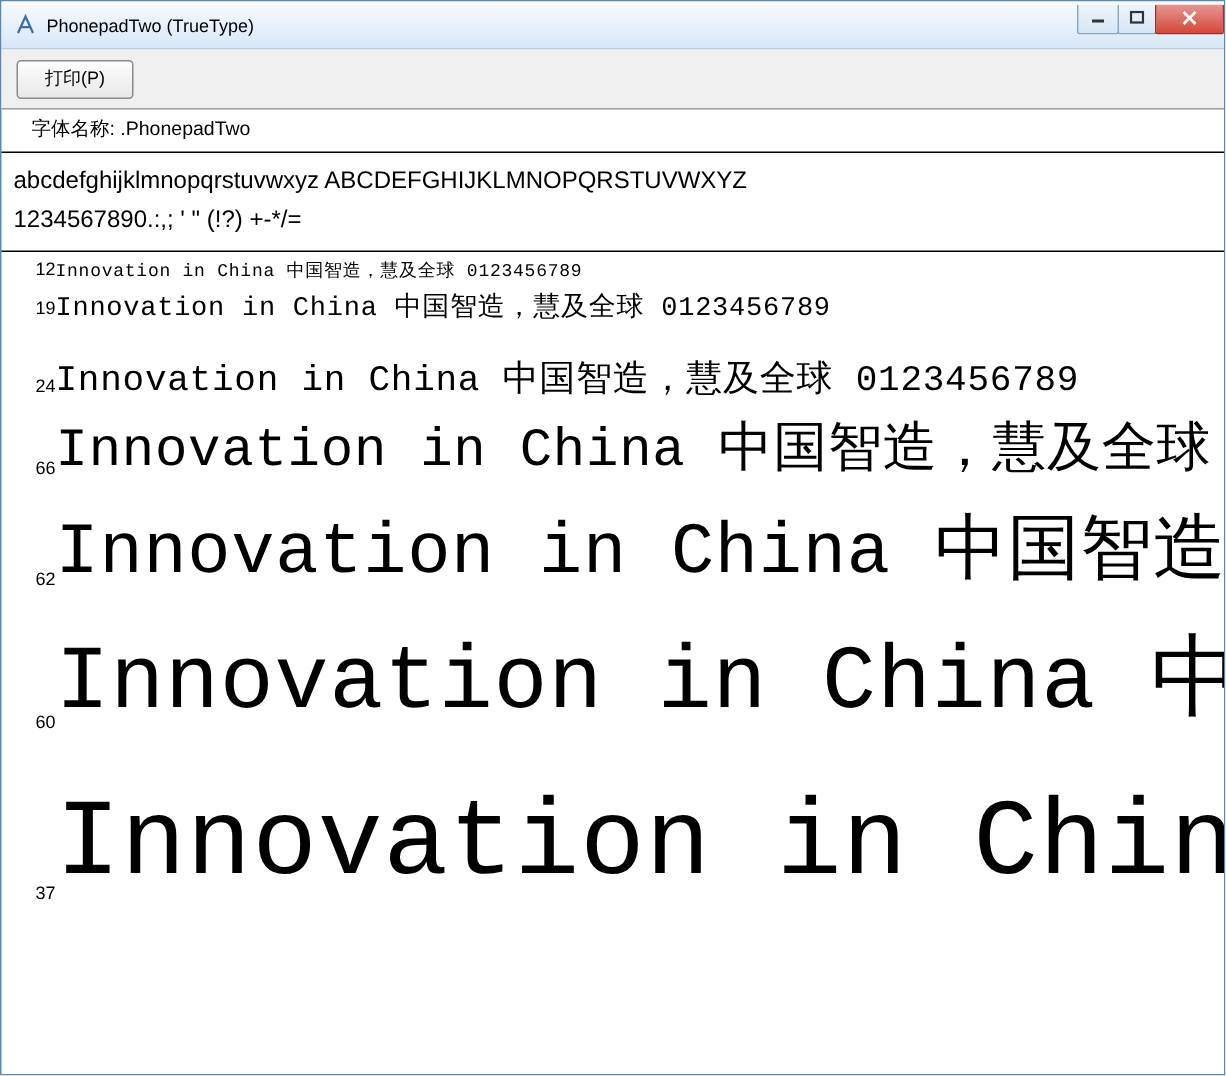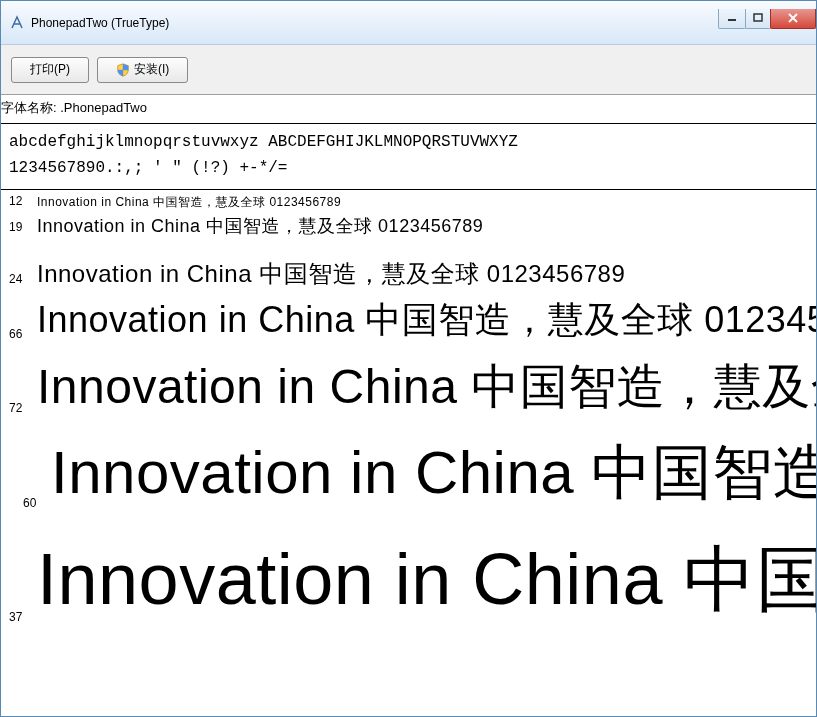--- a/index.html
+++ b/index.html
@@ -1,48 +1,48 @@
 <!DOCTYPE html>
 <html><head>
 <meta charset="utf-8">
 <style>
 * { margin: 0; padding: 0; box-sizing: border-box; }
 body { font-family: "Segoe UI", Tahoma, sans-serif; font-size: 12px; background: #fff; width: 817px; height: 717px; overflow: hidden; }
 .window { width: 817px; height: 717px; border: 1px solid #5a8ab3; background: #fff; display: flex; flex-direction: column; }
-.titlebar { height: 44px; background: linear-gradient(to bottom, #f8fbfe 0%, #e8f1fb 50%, #d8e8f8 100%); border-bottom: 1px solid #b8cde0; display: flex; align-items: center; padding: 0 0 0 8px; }
+.titlebar { height: 32px; background: linear-gradient(to bottom, #f8fbfe 0%, #e8f1fb 50%, #d8e8f8 100%); border-bottom: 1px solid #b8cde0; display: flex; align-items: center; padding: 0 0 0 8px; }
 .titlebar-icon { width: 16px; height: 16px; margin-right: 6px; }
 .titlebar-text { flex: 1; color: #000; font-size: 12px; }
 .winbtns { display: flex; height: 20px; margin-top: -8px; }
 .winbtn { width: 30px; height: 20px; border: 1px solid #8aa8c0; border-top: none; background: linear-gradient(to bottom, #eef5fc, #d6e6f5); display: flex; align-items: center; justify-content: center; margin-left: -1px; border-radius: 0 0 2px 2px; }
 .winbtn.min { width: 28px; }
 .winbtn.max { width: 26px; }
 .winbtn.close { width: 46px; background: linear-gradient(to bottom, #e79790, #d4483a); border-color: #a03028; }
 .winbtn.close svg path { stroke: #fff; }
-.toolbar { height: 50px; background: #f0f0f0; border-bottom: 1px solid #a0a0a0; display: flex; align-items: center; padding: 0 10px; gap: 8px; }
+.toolbar { height: 40px; background: #f0f0f0; border-bottom: 1px solid #a0a0a0; display: flex; align-items: center; padding: 0 10px; gap: 8px; }
 .btn { height: 26px; padding: 0 18px; background: linear-gradient(to bottom, #fdfdfd, #e8e8e8); border: 1px solid #8a8a8a; border-radius: 3px; font-size: 12px; display: flex; align-items: center; gap: 4px; cursor: pointer; }
 .shield { width: 14px; height: 14px; }
-.info { padding: 4px 8px 6px 0; border-bottom: 1px solid #000; font-size: 13px; line-height: 1.4; }
-.charset { padding: 6px 8px 8px 8px; border-bottom: 1px solid #000; font-size: 16px; line-height: 1.6; font-family: Liberation Mono, monospace; }
+.info { padding: 4px 8px 6px 20px; border-bottom: 1px solid #000; font-size: 13px; line-height: 1.4; }
+.charset { padding: 6px 8px 8px 8px; border-bottom: 1px solid #000; font-size: 16px; line-height: 1.6; font-family: Liberation Sans, sans-serif; }
 .samples { flex: 1; overflow: hidden; padding: 4px 0 0 8px; }
-.sample-row { display: flex; align-items: baseline; white-space: nowrap; overflow: hidden; }
+.sample-row { display: flex; align-items: baseline; white-space: nowrap; overflow: hidden; text-align: right; }
 .size-label { font-size: 12px; width: 28px; flex-shrink: 0; align-self: flex-end; padding-bottom: 4px; }
-.sample-text { font-family: Liberation Sans, sans-serif; letter-spacing: 0.5px; }
+.sample-text { font-family: Liberation Mono, monospace; letter-spacing: 0.5px; }
 .s12 .sample-text { font-size: 12px; }
 .s18 .sample-text { font-size: 18px; }
 .s24 .sample-text { font-size: 24px; }
 .s36 .sample-text { font-size: 36px; }
 .s48 .sample-text { font-size: 48px; }
 .s60 .sample-text { font-size: 60px; }
 .s72 .sample-text { font-size: 72px; }
 .s12 { margin-bottom: 2px; }
 .s18 { margin-bottom: 2px; }
 .s24 { margin-bottom: 6px; margin-top: 20px; }
 .s36 { margin-bottom: 10px; }
 .s48 { margin-bottom: 14px; }
-.s60 { margin-bottom: 18px; margin-left: 14px; }
+.s60 { margin-bottom: 18px; }
 </style>
 </head>
 <body>
 
 <div class="window">
 
   <div class="titlebar">
     <span class="titlebar-icon">
       <svg viewBox="0 0 16 16">
           <path d="M3 13 L8 2 L13 13 M5 9 L11 9" stroke="#3a6ea5" stroke-width="1.5" fill="none"></path>
@@ -65,32 +65,20 @@
             <path d="M2 1 L10 9 M10 1 L2 9" stroke="#fff" stroke-width="1.8"></path>
           </svg>
       </div>
     </div>
   </div>
 
   <div class="toolbar">
     <button class="btn">
       <span>打印(P)</span>
     </button>
-    <button class="btn">
-      <span class="shield">
-        <svg viewBox="0 0 16 16">
-            <path d="M8 1 L14 3 L14 8 Q14 13 8 15 Q2 13 2 8 L2 3 Z" fill="#ffd24a" stroke="#c08000" stroke-width="0.8"></path>
-            <path d="M8 1 L8 15" stroke="#c08000" stroke-width="0.5"></path>
-            <path d="M2 8 L14 8" stroke="#c08000" stroke-width="0.5"></path>
-            <path d="M8 1 L14 3 L14 8 L8 8 Z" fill="#4a90ff"></path>
-            <path d="M2 8 L8 8 L8 15 Q2 13 2 8 Z" fill="#4a90ff"></path>
-          </svg>
-      </span>
-      <span>安装(I)</span>
-    </button>
   </div>
 
   <div class="info">
     <div><span>字体名称: </span><span>.PhonepadTwo</span></div>
   </div>
 
   <div class="charset">
     <div>abcdefghijklmnopqrstuvwxyz ABCDEFGHIJKLMNOPQRSTUVWXYZ</div>
     <div>1234567890.:,; ' " (!?) +-*/=</div>
   </div>
@@ -106,21 +94,21 @@
     </div>
     <div class="sample-row s24">
       <span class="size-label">24</span>
       <span class="sample-text">Innovation in China 中国智造，慧及全球 0123456789</span>
     </div>
     <div class="sample-row s36">
       <span class="size-label">66</span>
       <span class="sample-text">Innovation in China 中国智造，慧及全球 0123456789</span>
     </div>
     <div class="sample-row s48">
-      <span class="size-label">72</span>
+      <span class="size-label">62</span>
       <span class="sample-text">Innovation in China 中国智造，慧及全球 0123456789</span>
     </div>
     <div class="sample-row s60">
       <span class="size-label">60</span>
       <span class="sample-text">Innovation in China 中国智造，慧及全球 0123456789</span>
     </div>
     <div class="sample-row s72">
       <span class="size-label">37</span>
       <span class="sample-text">Innovation in China 中国智造，慧及全球 0123456789</span>
     </div>

